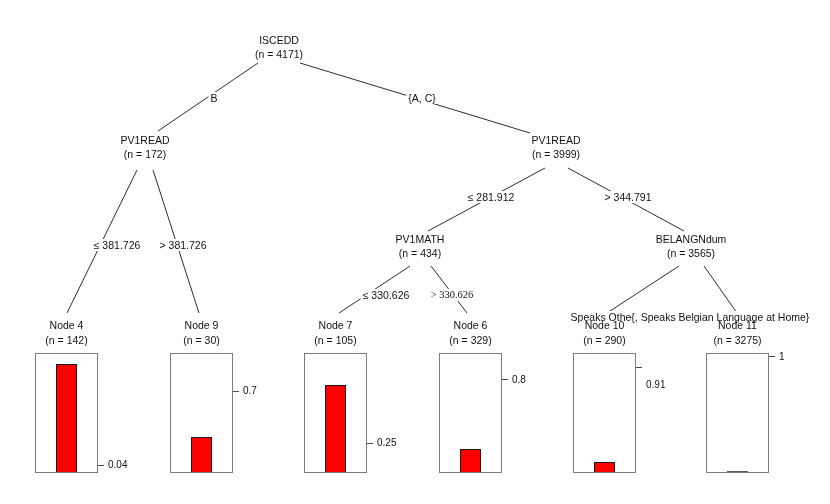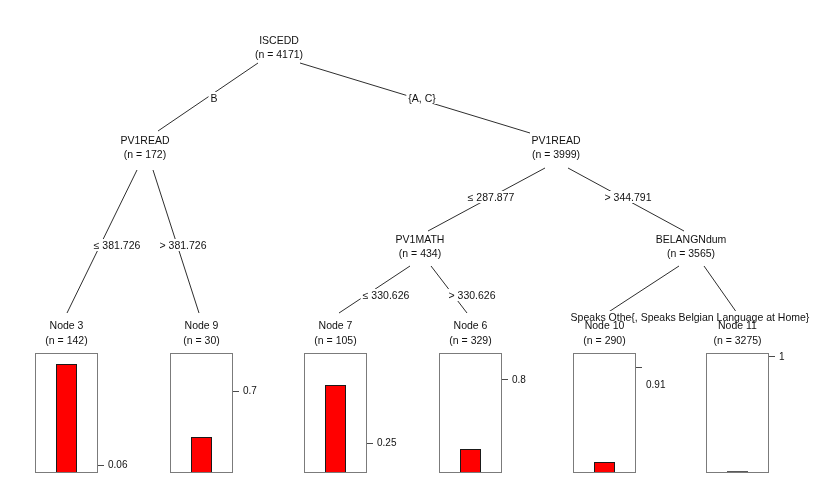--- a/index.html
+++ b/index.html
@@ -94,33 +94,33 @@
   <div class="nodelabel" style="left:420px; top:233px;">PV1MATH</div>
   <div class="nodelabel" style="left:420px; top:247px;">(n = 434)</div>
 
   <div class="nodelabel" style="left:691px; top:233px;">BELANGNdum</div>
   <div class="nodelabel" style="left:691px; top:247px;">(n = 3565)</div>
 
   <div class="edgelabel" style="left:214px; top:98px;">B</div>
   <div class="edgelabel" style="left:422px; top:98px;">{A, C}</div>
   <div class="edgelabel" style="left:117px; top:245px;">≤ 381.726</div>
   <div class="edgelabel" style="left:183px; top:245px;">&gt; 381.726</div>
-  <div class="edgelabel" style="left:491px; top:197px;">≤ 287.877</div>
+  <div class="edgelabel" style="left:491px; top:197px;">≤ 281.912</div>
   <div class="edgelabel" style="left:628px; top:197px;">&gt; 344.791</div>
   <div class="edgelabel" style="left:386px; top:295px;">≤ 330.626</div>
-  <div class="edgelabel" style="left:472px; top:295px;">&gt; 330.626</div>
+  <div class="edgelabel" style="left:452px; top:295px;font-family:Liberation Serif, serif;">&gt; 330.626</div>
   <div class="edgelabel" style="left:690px; top:307px;margin-top:10px;">Speaks Othe{, Speaks Belgian Language at Home}</div>
 
   <div class="panel" style="left:35px;">
-    <div class="hdr1">Node 3</div>
+    <div class="hdr1">Node 4</div>
     <div class="hdr2">(n = 142)</div>
     <div class="plotbox">
       <div class="bar" style="height: 108.476px; background: rgb(255, 0, 0); border-color: rgb(26, 26, 26);"></div>
       <div class="tickdash" style="bottom: 6.424px;"></div>
-      <div class="ticklabel" style="bottom: 0.924px;">0.06</div>
+      <div class="ticklabel" style="bottom: 0.924px;">0.04</div>
     </div>
   </div>
 
   <div class="panel" style="left:170px;">
     <div class="hdr1">Node 9</div>
     <div class="hdr2">(n = 30)</div>
     <div class="plotbox">
       <div class="bar" style="height: 34.62px; background: rgb(255, 0, 0); border-color: rgb(26, 26, 26);"></div>
       <div class="tickdash" style="bottom: 80.28px;"></div>
       <div class="ticklabel" style="bottom: 74.78px;">0.7</div>

